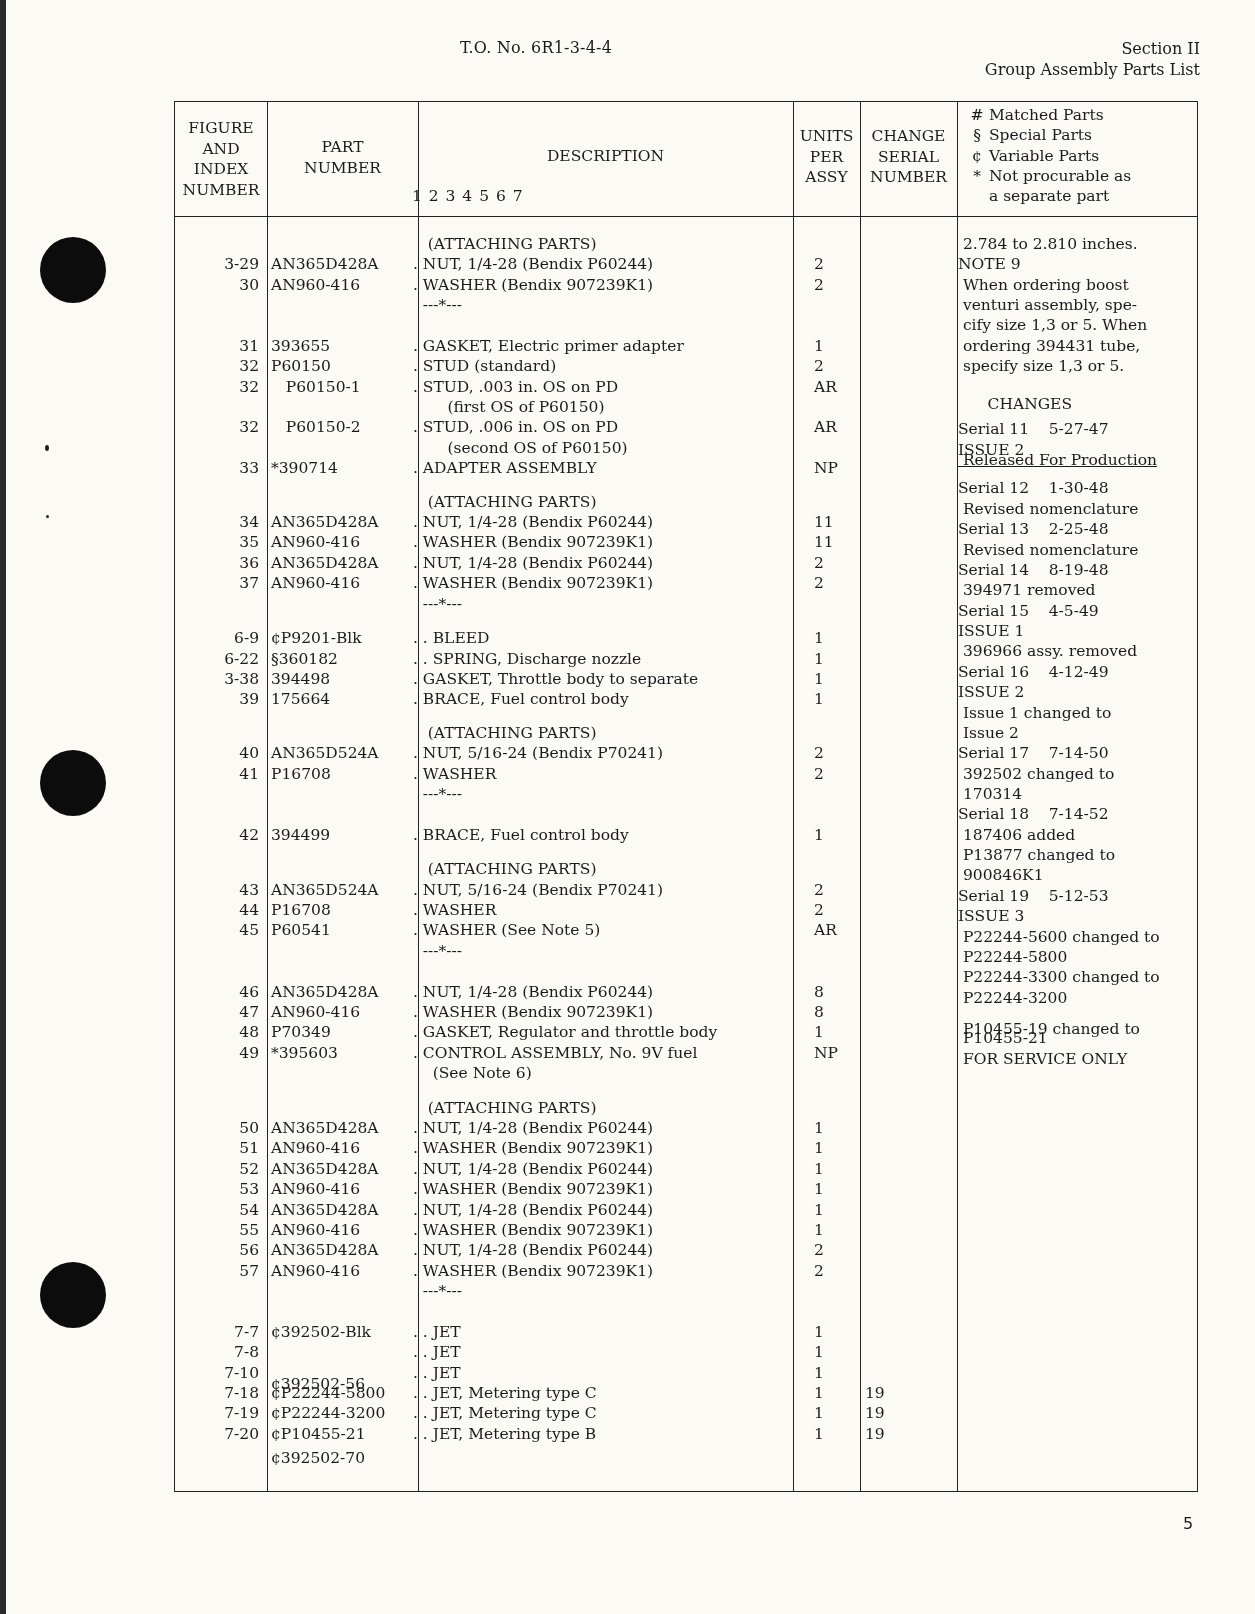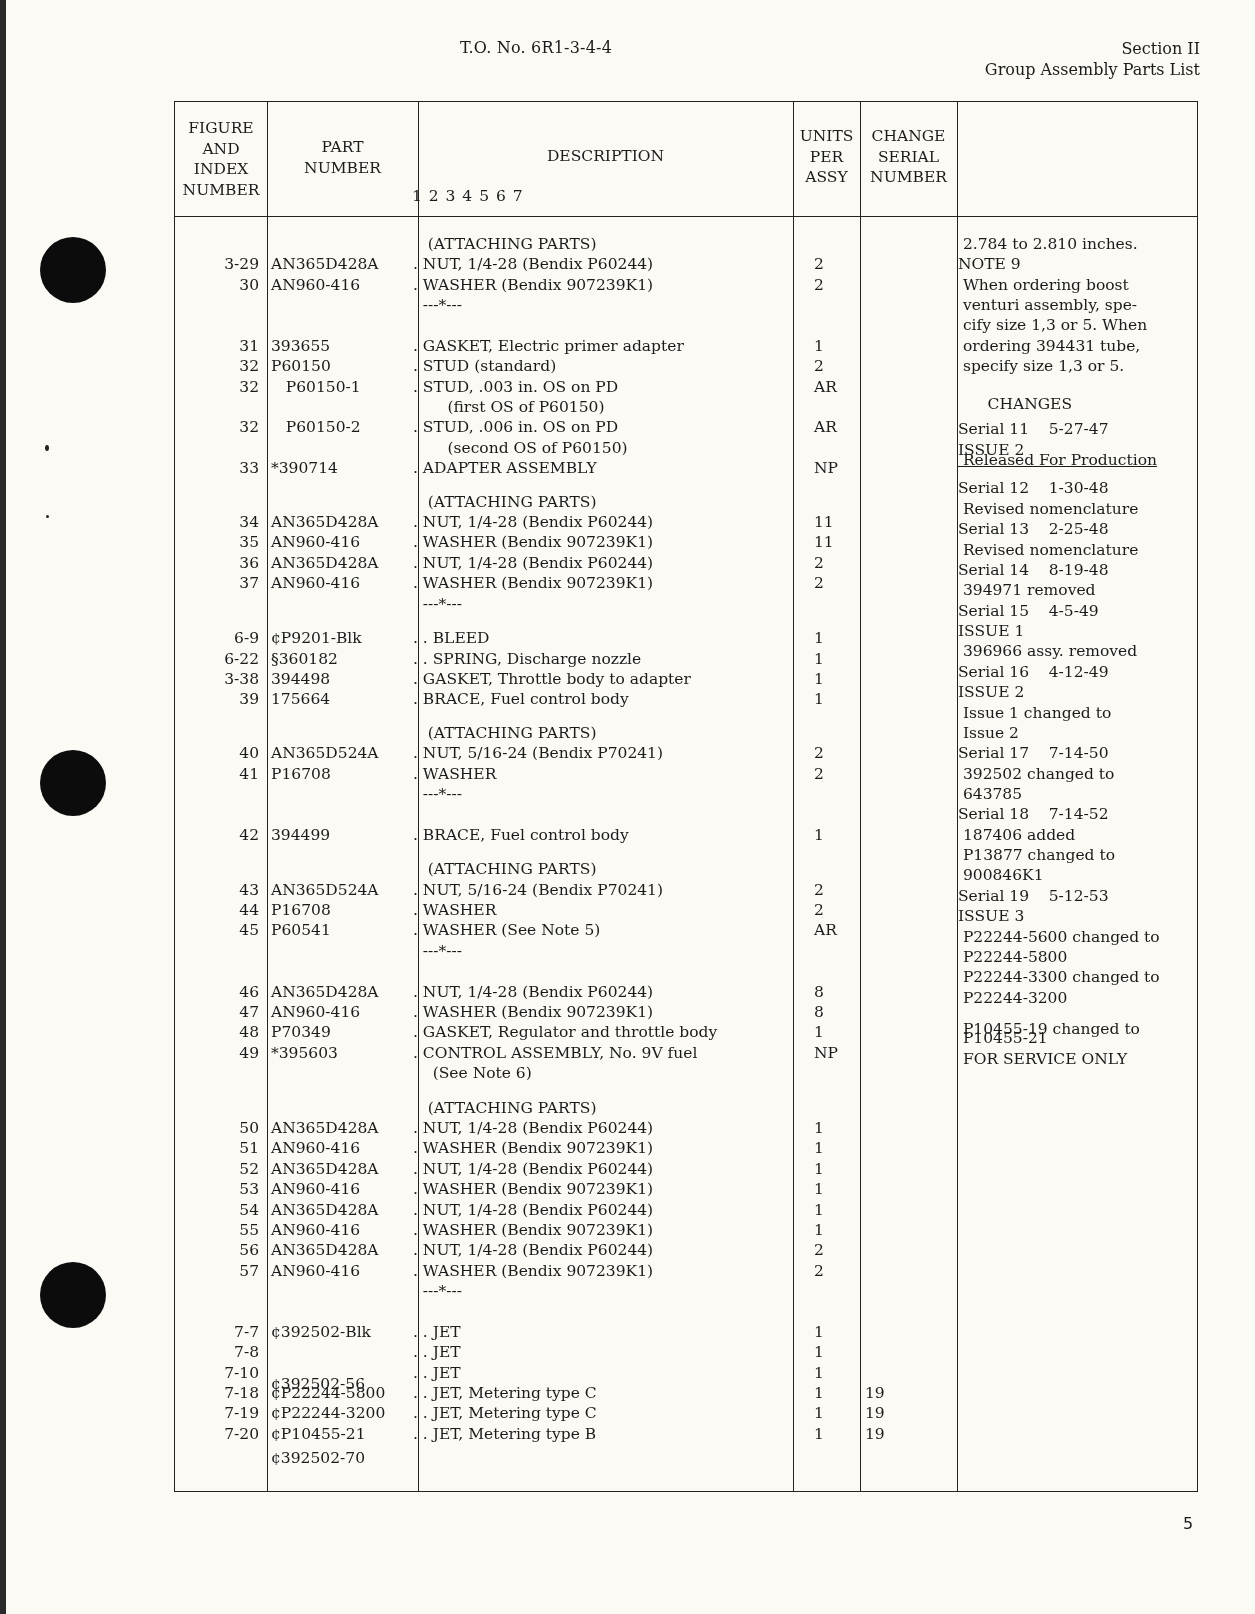--- a/index.html
+++ b/index.html
@@ -75,20 +75,27 @@
   <div class="th" style="left:237px;top:84px;text-align:left;letter-spacing:1px">1 2 3 4 5 6 7</div>
   <div class="th" style="left:618px;width:67px;top:24px">
     <div>UNITS</div>
     <div>PER</div>
     <div>ASSY</div>
   </div>
   <div class="th" style="left:685px;width:97px;top:24px">
     <div>CHANGE</div>
     <div>SERIAL</div>
     <div>NUMBER</div>
+  </div>
+  <div class="th-legend">
+    <div><span class="sym">#</span><span>Matched Parts</span></div>
+    <div><span class="sym">§</span><span>Special Parts</span></div>
+    <div><span class="sym">¢</span><span>Variable Parts</span></div>
+    <div><span class="sym">*</span><span>Not procurable as</span></div>
+    <div class="ind">a separate part</div>
   </div>
 
   <div class="body" id="rows-body">
       <div class="ln c-desc" style="top: 0px;">   (ATTACHING PARTS)</div>
       <div class="ln c-fig" style="top: 20.37px;">3-29</div>
       <div class="ln c-part" style="top: 20.37px;">AN365D428A</div>
       <div class="ln c-desc" style="top: 20.37px;">. NUT, 1/4-28 (Bendix P60244)</div>
       <div class="ln c-units" style="top: 20.37px; width: 67px; text-align: left; padding-left: 0px; left: 619px; text-indent: 20px;">2</div>
       <div class="ln c-fig" style="top: 40.74px;">30</div>
       <div class="ln c-part" style="top: 40.74px;">AN960-416</div>
@@ -138,21 +145,21 @@
       <div class="ln c-fig" style="top: 394.16px;">6-9</div>
       <div class="ln c-part" style="top: 394.16px;">¢P9201-Blk</div>
       <div class="ln c-desc" style="top: 394.16px;">. . BLEED</div>
       <div class="ln c-units" style="top: 394.16px; width: 67px; text-align: left; padding-left: 0px; left: 619px; text-indent: 20px;">1</div>
       <div class="ln c-fig" style="top: 414.53px;">6-22</div>
       <div class="ln c-part" style="top: 414.53px;">§360182</div>
       <div class="ln c-desc" style="top: 414.53px;">. . SPRING, Discharge nozzle</div>
       <div class="ln c-units" style="top: 414.53px; width: 67px; text-align: left; padding-left: 0px; left: 619px; text-indent: 20px;">1</div>
       <div class="ln c-fig" style="top: 434.9px;">3-38</div>
       <div class="ln c-part" style="top: 434.9px;">394498</div>
-      <div class="ln c-desc" style="top: 434.9px;">. GASKET, Throttle body to adapter</div>
+      <div class="ln c-desc" style="top: 434.9px;">. GASKET, Throttle body to separate</div>
       <div class="ln c-units" style="top: 434.9px; width: 67px; text-align: left; padding-left: 0px; left: 619px; text-indent: 20px;">1</div>
       <div class="ln c-fig" style="top: 455.27px;">39</div>
       <div class="ln c-part" style="top: 455.27px;">175664</div>
       <div class="ln c-desc" style="top: 455.27px;">. BRACE, Fuel control body</div>
       <div class="ln c-units" style="top: 455.27px; width: 67px; text-align: left; padding-left: 0px; left: 619px; text-indent: 20px;">1</div>
       <div class="ln c-desc" style="top: 488.88px;">   (ATTACHING PARTS)</div>
       <div class="ln c-fig" style="top: 509.25px;">40</div>
       <div class="ln c-part" style="top: 509.25px;">AN365D524A</div>
       <div class="ln c-desc" style="top: 509.25px;">. NUT, 5/16-24 (Bendix P70241)</div>
       <div class="ln c-units" style="top: 509.25px; width: 67px; text-align: left; padding-left: 0px; left: 619px; text-indent: 20px;">2</div>
@@ -277,21 +284,21 @@
         <div class="ln" style="top: 346.29px;"> 394971 removed</div>
         <div class="ln" style="top: 366.66px;">Serial 15    4-5-49</div>
         <div class="ln" style="top: 387.03px;">ISSUE 1</div>
         <div class="ln" style="top: 407.4px;"> 396966 assy. removed</div>
         <div class="ln" style="top: 427.77px;">Serial 16    4-12-49</div>
         <div class="ln" style="top: 448.14px;">ISSUE 2</div>
         <div class="ln" style="top: 468.51px;"> Issue 1 changed to</div>
         <div class="ln" style="top: 488.88px;"> Issue 2</div>
         <div class="ln" style="top: 509.25px;">Serial 17    7-14-50</div>
         <div class="ln" style="top: 529.62px;"> 392502 changed to</div>
-        <div class="ln" style="top: 549.99px;"> 643785</div>
+        <div class="ln" style="top: 549.99px;"> 170314</div>
         <div class="ln" style="top: 570.36px;">Serial 18    7-14-52</div>
         <div class="ln" style="top: 590.73px;"> 187406 added</div>
         <div class="ln" style="top: 611.1px;"> P13877 changed to</div>
         <div class="ln" style="top: 631.47px;"> 900846K1</div>
         <div class="ln" style="top: 651.84px;">Serial 19    5-12-53</div>
         <div class="ln" style="top: 672.21px;">ISSUE 3</div>
         <div class="ln" style="top: 692.58px;"> P22244-5600 changed to</div>
         <div class="ln" style="top: 712.95px;"> P22244-5800</div>
         <div class="ln" style="top: 733.32px;"> P22244-3300 changed to</div>
         <div class="ln" style="top: 753.69px;"> P22244-3200</div>

